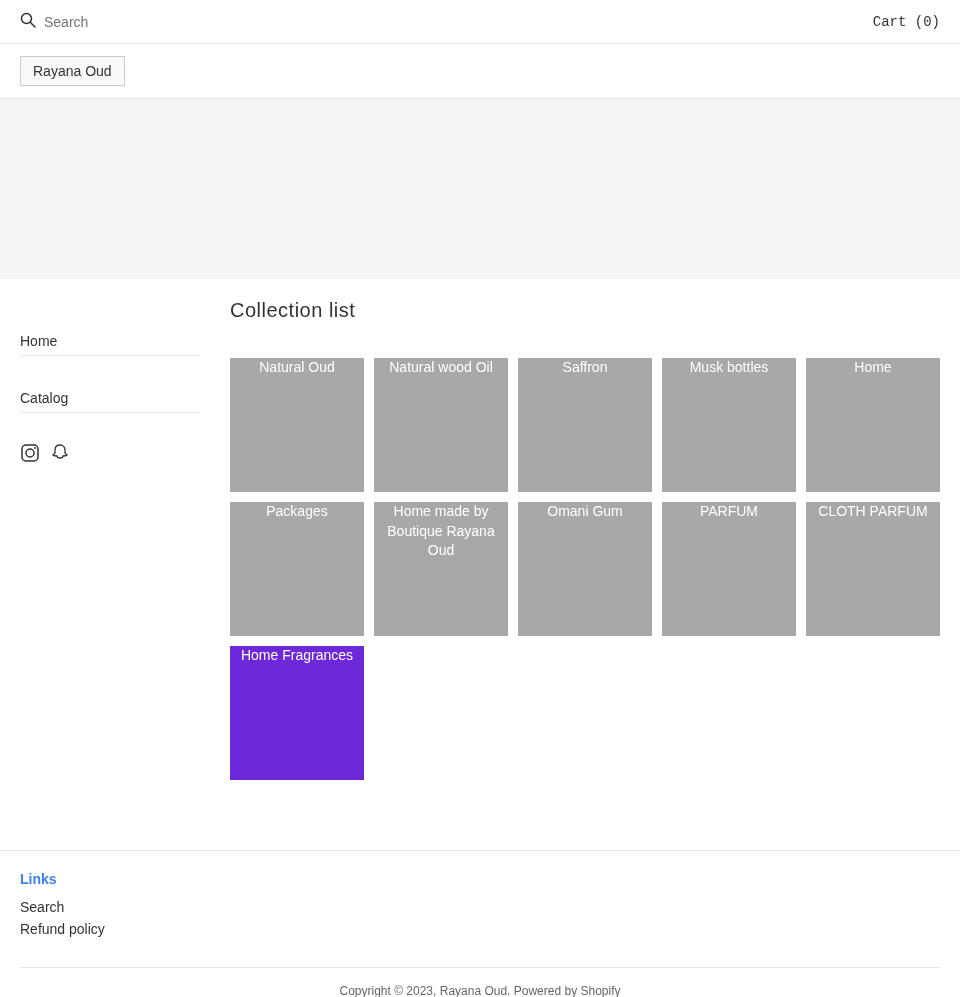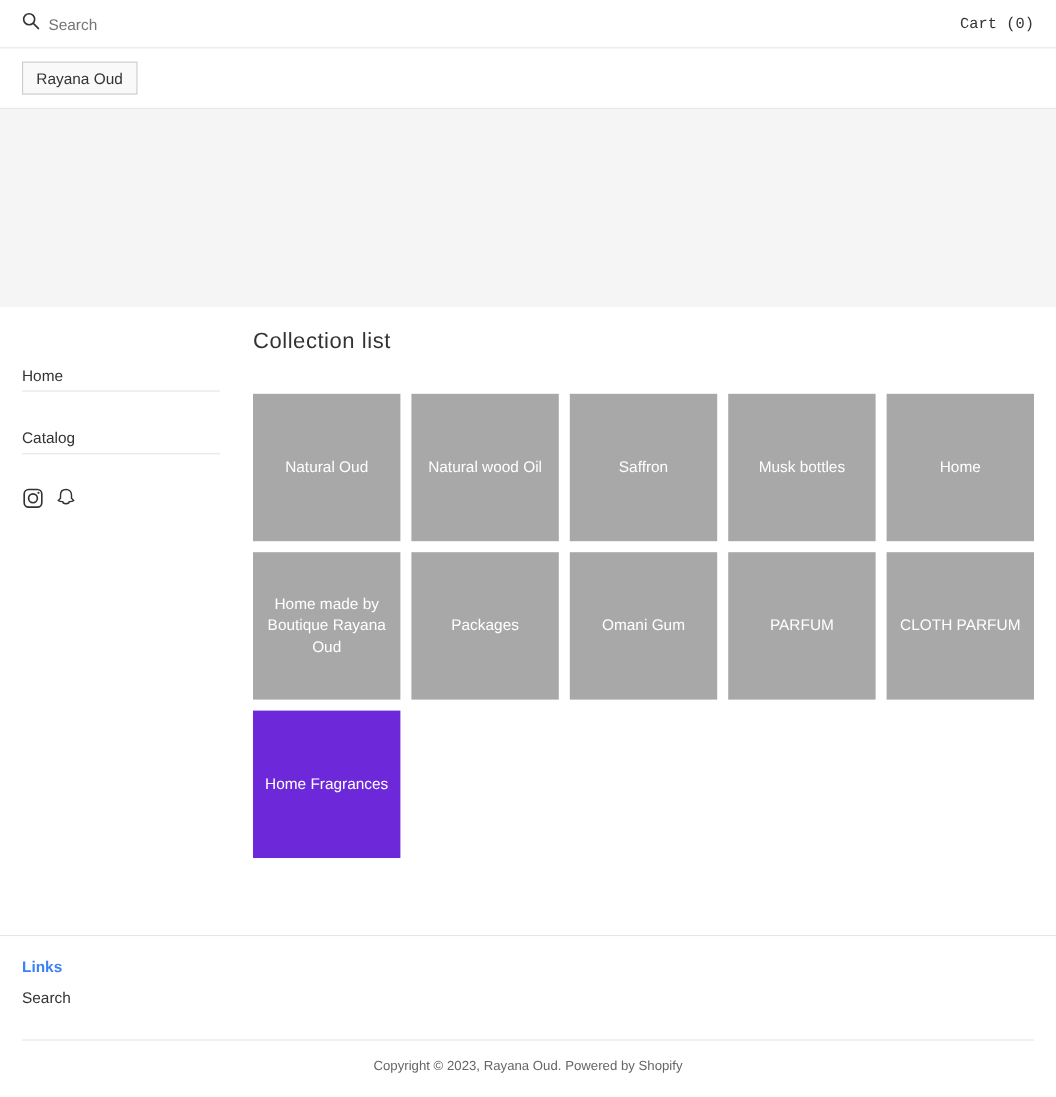--- a/index.html
+++ b/index.html
@@ -137,21 +137,21 @@
       display: grid;
       grid-template-columns: repeat(5, 1fr);
       gap: 10px;
       margin-bottom: 10px;
     }
 
     .collection-item {
       background: #a8a8a8;
       aspect-ratio: 1;
       display: flex;
-      align-items: center;
+      align-items: flex-start;
       justify-content: center;
       text-align: center;
       cursor: pointer;
       text-decoration: none;
     }
 
     .collection-item:last-child-in-grid {
       background: #c0c0c0;
     }
 
@@ -270,24 +270,24 @@
       <a class="collection-item" href="#">
         <span>Musk bottles</span>
       </a>
       <a class="collection-item" href="#">
         <span>Home</span>
       </a>
     </div>
 
     <div class="collection-grid">
       <a class="collection-item" href="#">
+        <span>Packages</span>
+      </a>
+      <a class="collection-item" href="#">
         <span>Home made by Boutique Rayana Oud</span>
-      </a>
-      <a class="collection-item" href="#">
-        <span>Packages</span>
       </a>
       <a class="collection-item" href="#">
         <span>Omani Gum</span>
       </a>
       <a class="collection-item" href="#">
         <span>PARFUM</span>
       </a>
       <a class="collection-item" href="#">
         <span>CLOTH PARFUM</span>
       </a>
@@ -302,16 +302,19 @@
 
 </div>
 
 <footer class="footer">
   <div>
     <p class="footer-links-title">Links</p>
     <ul class="footer-links">
       <li>
         <a href="#">Search</a>
       </li>
+      <li>
+        <a href="#">Refund policy</a>
+      </li>
     </ul>
   </div>
   <div class="footer-copyright">Copyright © 2023, Rayana Oud. Powered by Shopify</div>
 </footer>
 
 </body></html>

